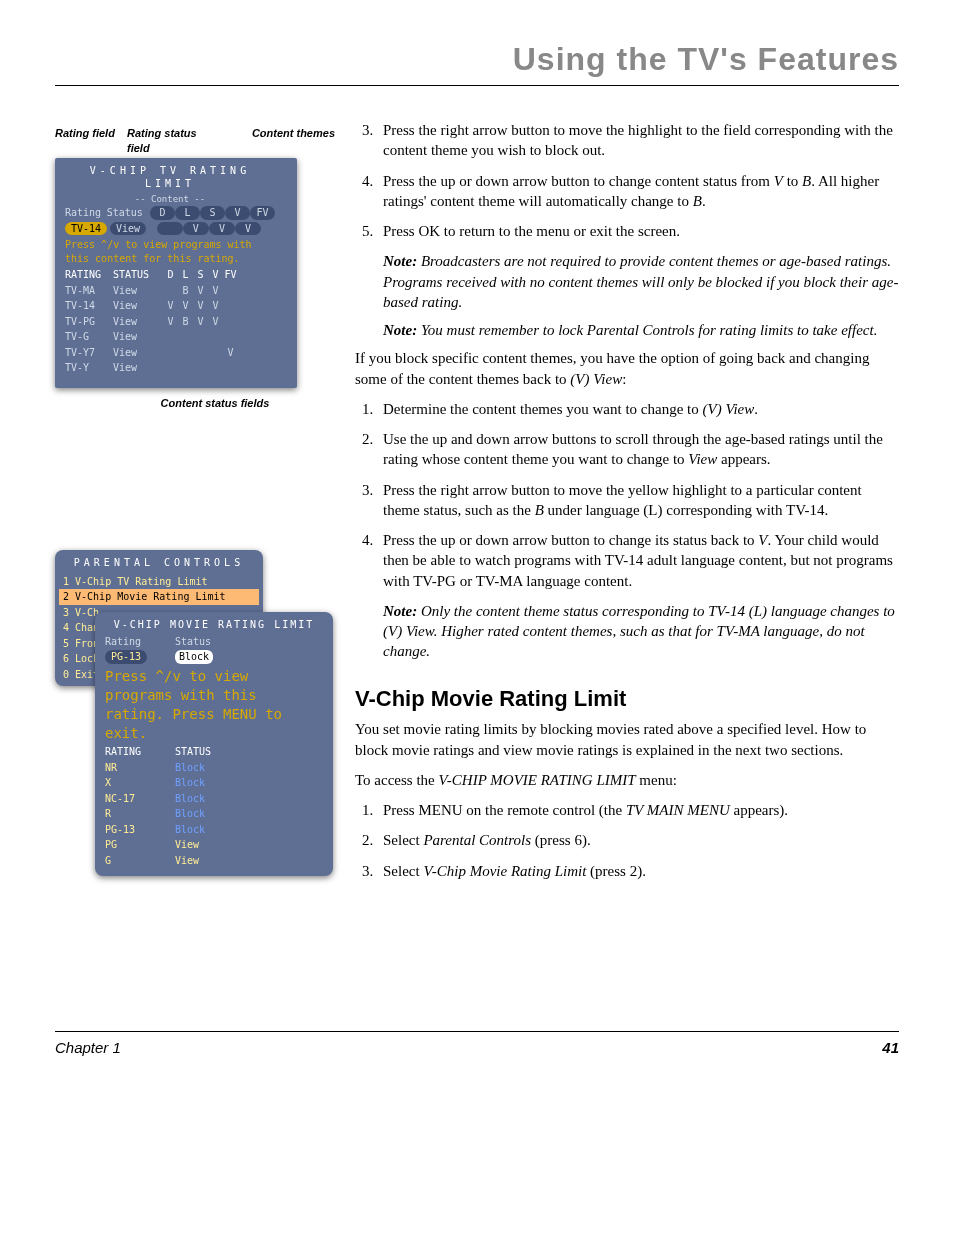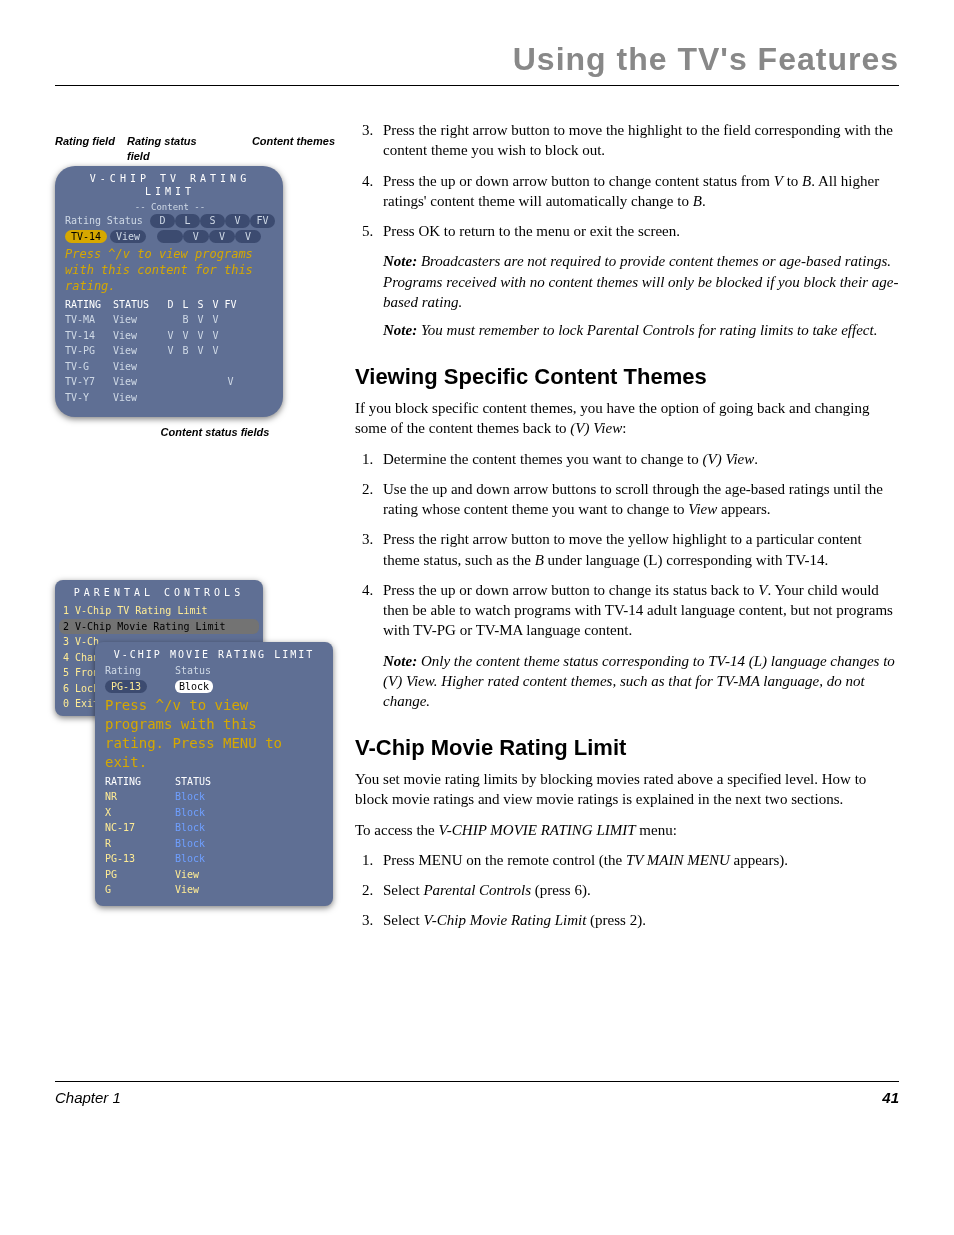--- a/index.html
+++ b/index.html
@@ -61,38 +61,38 @@
     margin: 0 0 8px 28px;
     font-style: italic;
   }
   .note-label {
     font-weight: bold;
   }
   .i { font-style: italic; }
 
   
   .fig1 {
-    margin-top: 18px;
+    margin-top: 10px;
     font-family: 'Lucida Console', Monaco, monospace;
     font-size: 10px;
   }
   .fig1-labels-top {
     display: flex;
     font-style: italic;
     font-weight: bold;
     font-family: Arial, sans-serif;
     font-size: 11px;
     margin-bottom: 2px;
   }
   .fig1-labels-top > div { width: 72px; }
   .fig1-screen {
     background: #5f6f94;
     color: #cfd9e6;
-    border-radius: 20px;
-    padding: 6px 4px 12px 6px;
+    border-radius: 2px;
+    padding: 6px 18px 12px 6px;
     width: 218px;
     box-shadow: 0 2px 6px rgba(0,0,0,0.5);
   }
   .fig1-title {
     text-align: center;
     color: #fff;
     letter-spacing: 4px;
     font-size: 10px;
     margin-bottom: 2px;
   }
@@ -107,22 +107,21 @@
     padding: 0 6px;
     display: inline-block;
   }
   .cap-active { background: #d6a800; color:#000; }
   .c-rating { width: 48px; }
   .c-status { width: 50px; }
   .c-theme { width: 15px; text-align: center; }
   .fig1-hint {
     color: #d6a800;
     padding: 2px 4px;
-    font-size: 12px;
-    font-style: italic;
+    font-size: 10px;
   }
   .fig1-tbl-head { color:#fff; font-weight: normal; }
   .fig1-label-bottom {
     font-family: Arial, sans-serif;
     font-style: italic;
     font-weight: bold;
     font-size: 11px;
     text-align: center;
     margin: 8px 0 0 100px;
     width: 120px;
@@ -149,21 +148,21 @@
     box-shadow: 0 2px 6px rgba(0,0,0,0.5);
   }
   .fig2-p1-title {
     text-align: center;
     color: #fff;
     letter-spacing: 4px;
     font-size: 10px;
     padding: 2px 0 4px 0;
   }
   .fig2-p1-row { color: #ffec95; padding: 1px 4px; }
-  .fig2-p1-row.sel { background: #737373; color:#000;border-radius:6px; }
+  .fig2-p1-row.sel { background: #fdba74; color:#000; }
   .fig2-panel2 {
     position: absolute;
     top: 62px;
     left: 40px;
     width: 230px;
     background: #5f6f94;
     color: #cfd9e6;
     border-radius: 8px;
     padding: 4px 4px 8px 4px;
     box-shadow: 0 2px 6px rgba(0,0,0,0.5);
@@ -371,21 +370,20 @@
           <li>Press OK to return to the menu or exit the screen.</li>
         </ol>
 
       <div class="note-block">
         <span class="note-label">Note:</span><span>  Broadcasters are not required to provide content themes or age-based ratings. Programs received with no content themes will only be blocked if you block their age-based rating.</span>
       </div>
       <div class="note-block">
         <span class="note-label">Note:</span><span> You must remember to lock Parental Controls for rating limits to take effect.</span>
       </div>
 
-      <h2>Viewing Specific Content Themes</h2>
       <p>
         <span>If you block specific content themes, you have the option of going back and changing some of the content themes back to </span><span class="i">(V) View</span><span>:</span>
       </p>
       <ol id="sec1-steps">
           <li>Determine the content themes you want to change to <span class="i">(V) View</span>.</li>
           <li>Use the up and down arrow buttons to scroll through the age-based ratings until the rating whose content theme you want to change to <span class="i">View</span> appears.</li>
           <li>Press the right arrow button to move the yellow highlight to a particular content theme status, such as the <span class="i">B</span> under language (L) corresponding with TV-14.</li>
           <li>Press the up or down arrow button to change its status back to <span class="i">V</span>.  Your child would then be able to watch programs with TV-14 adult language content, but not programs with  TV-PG or TV-MA language content.</li>
         </ol>
       <div class="note-block">

